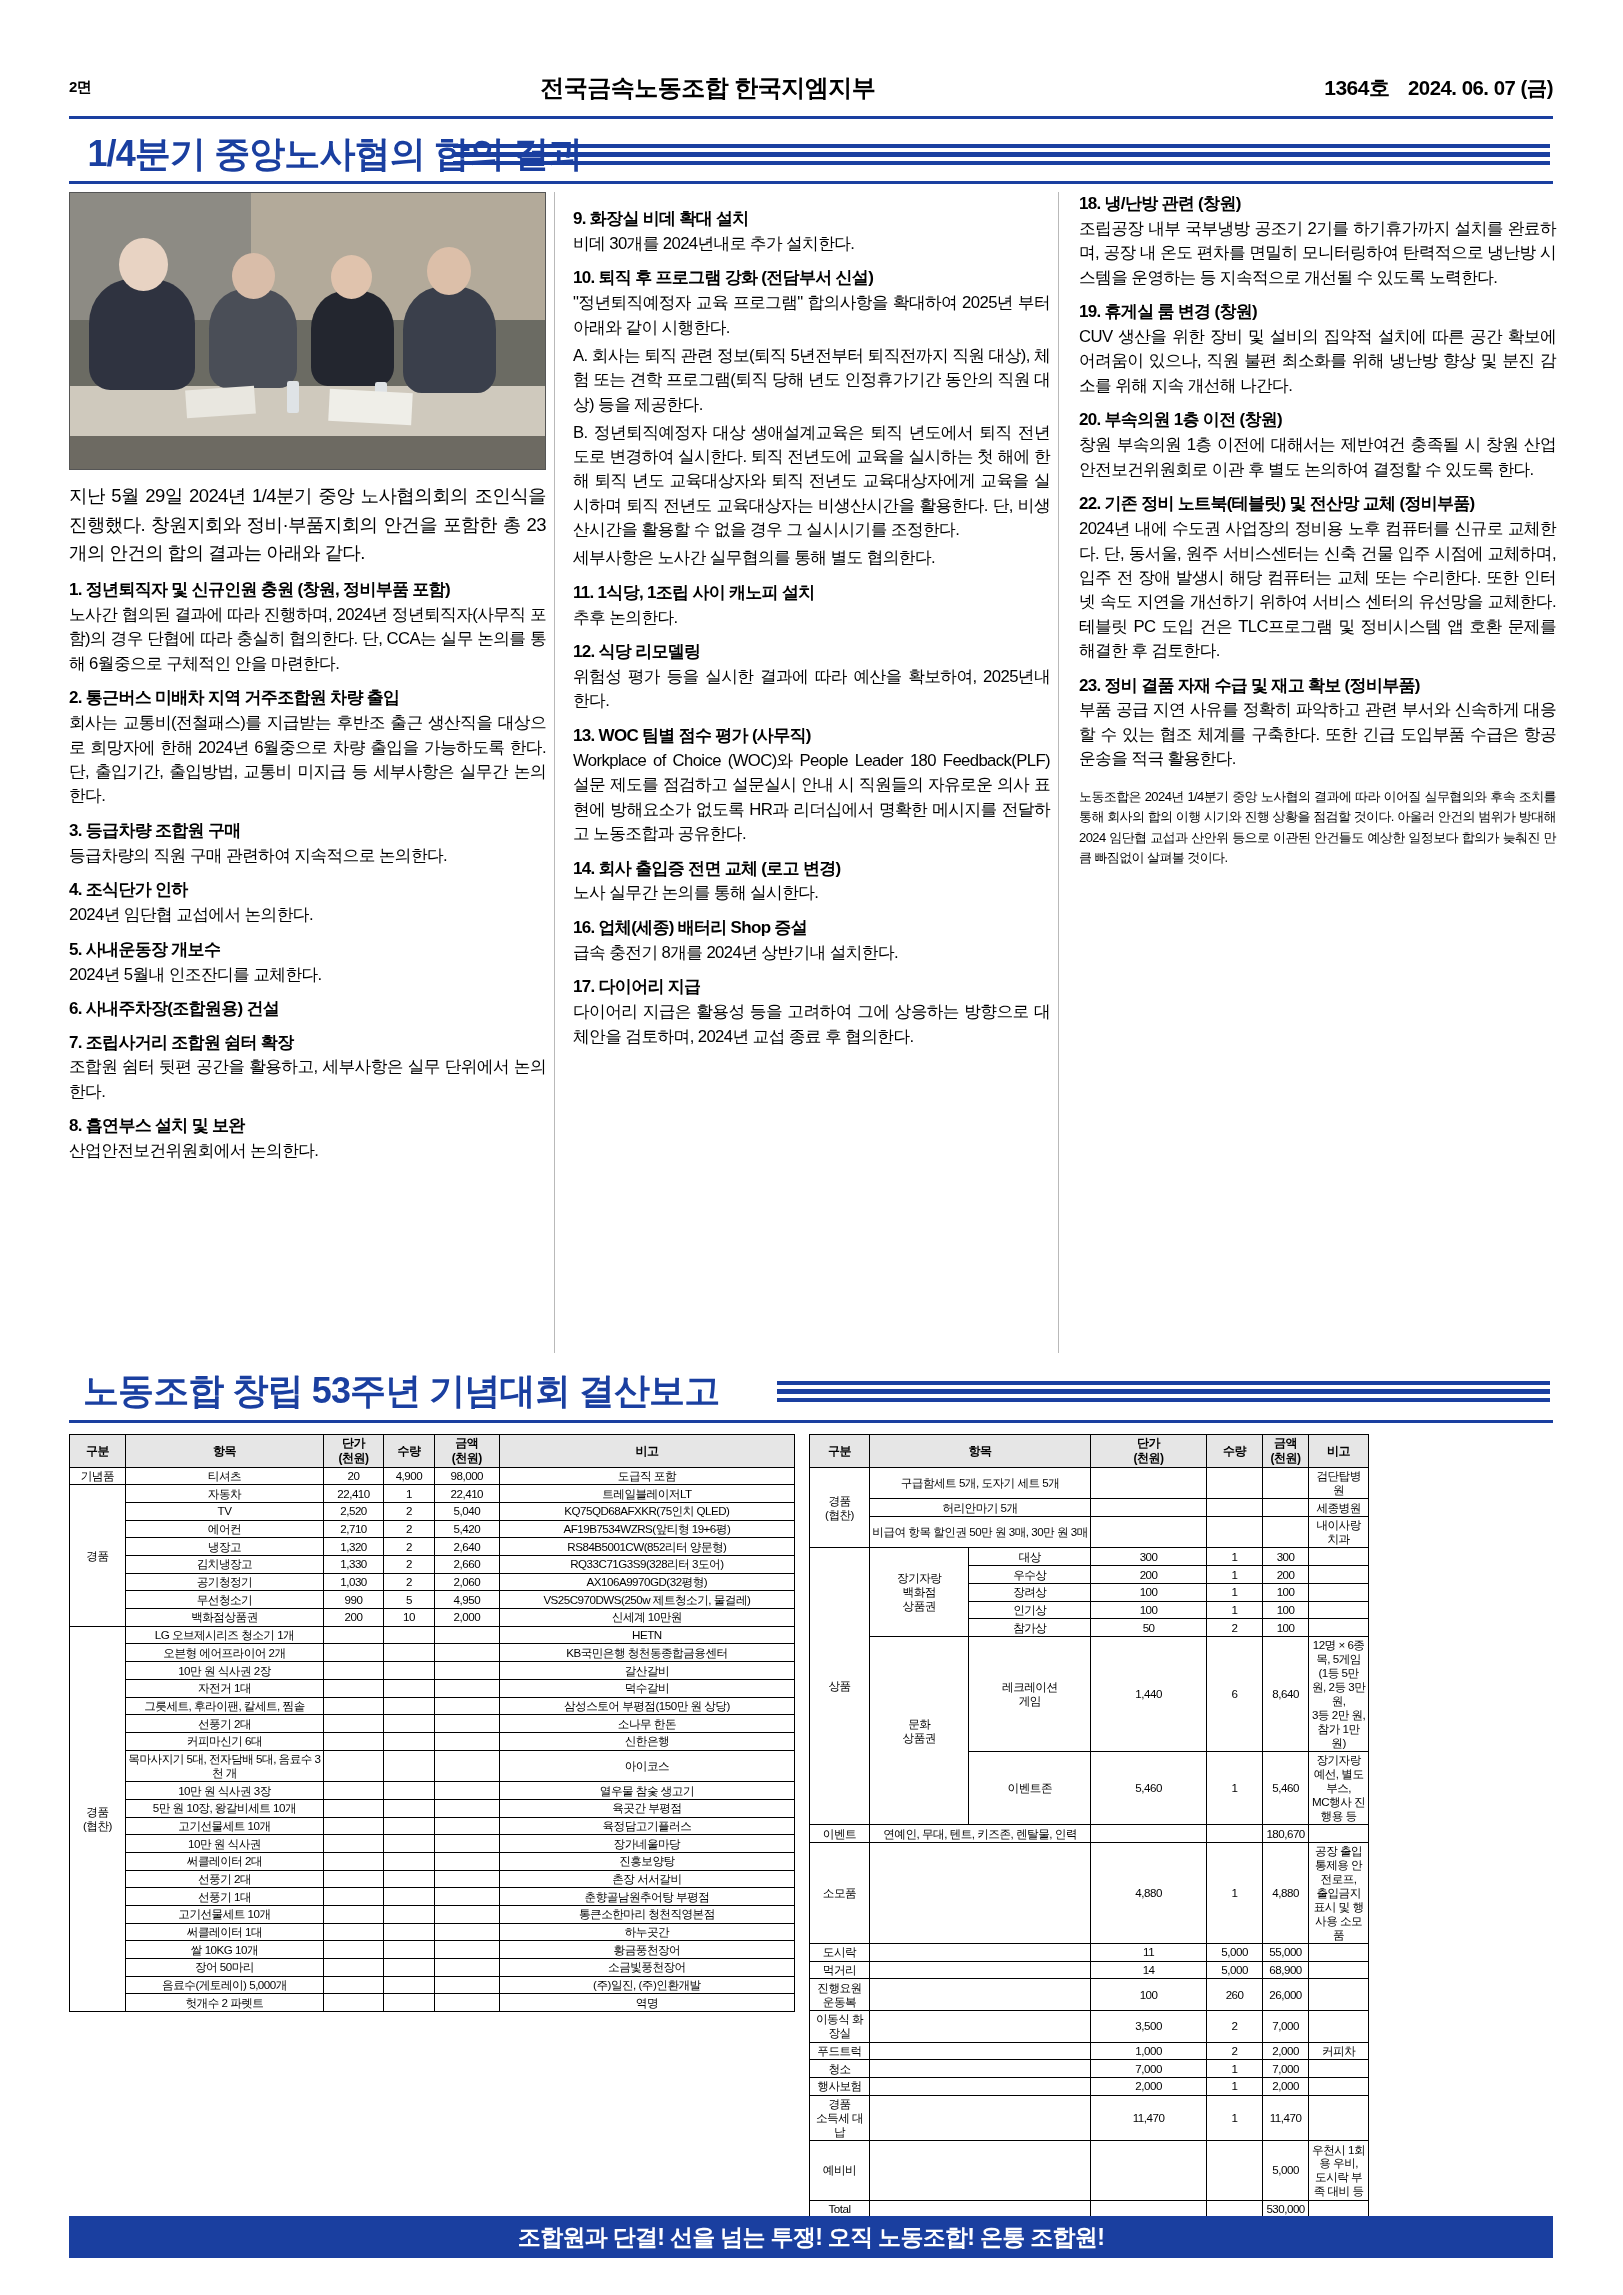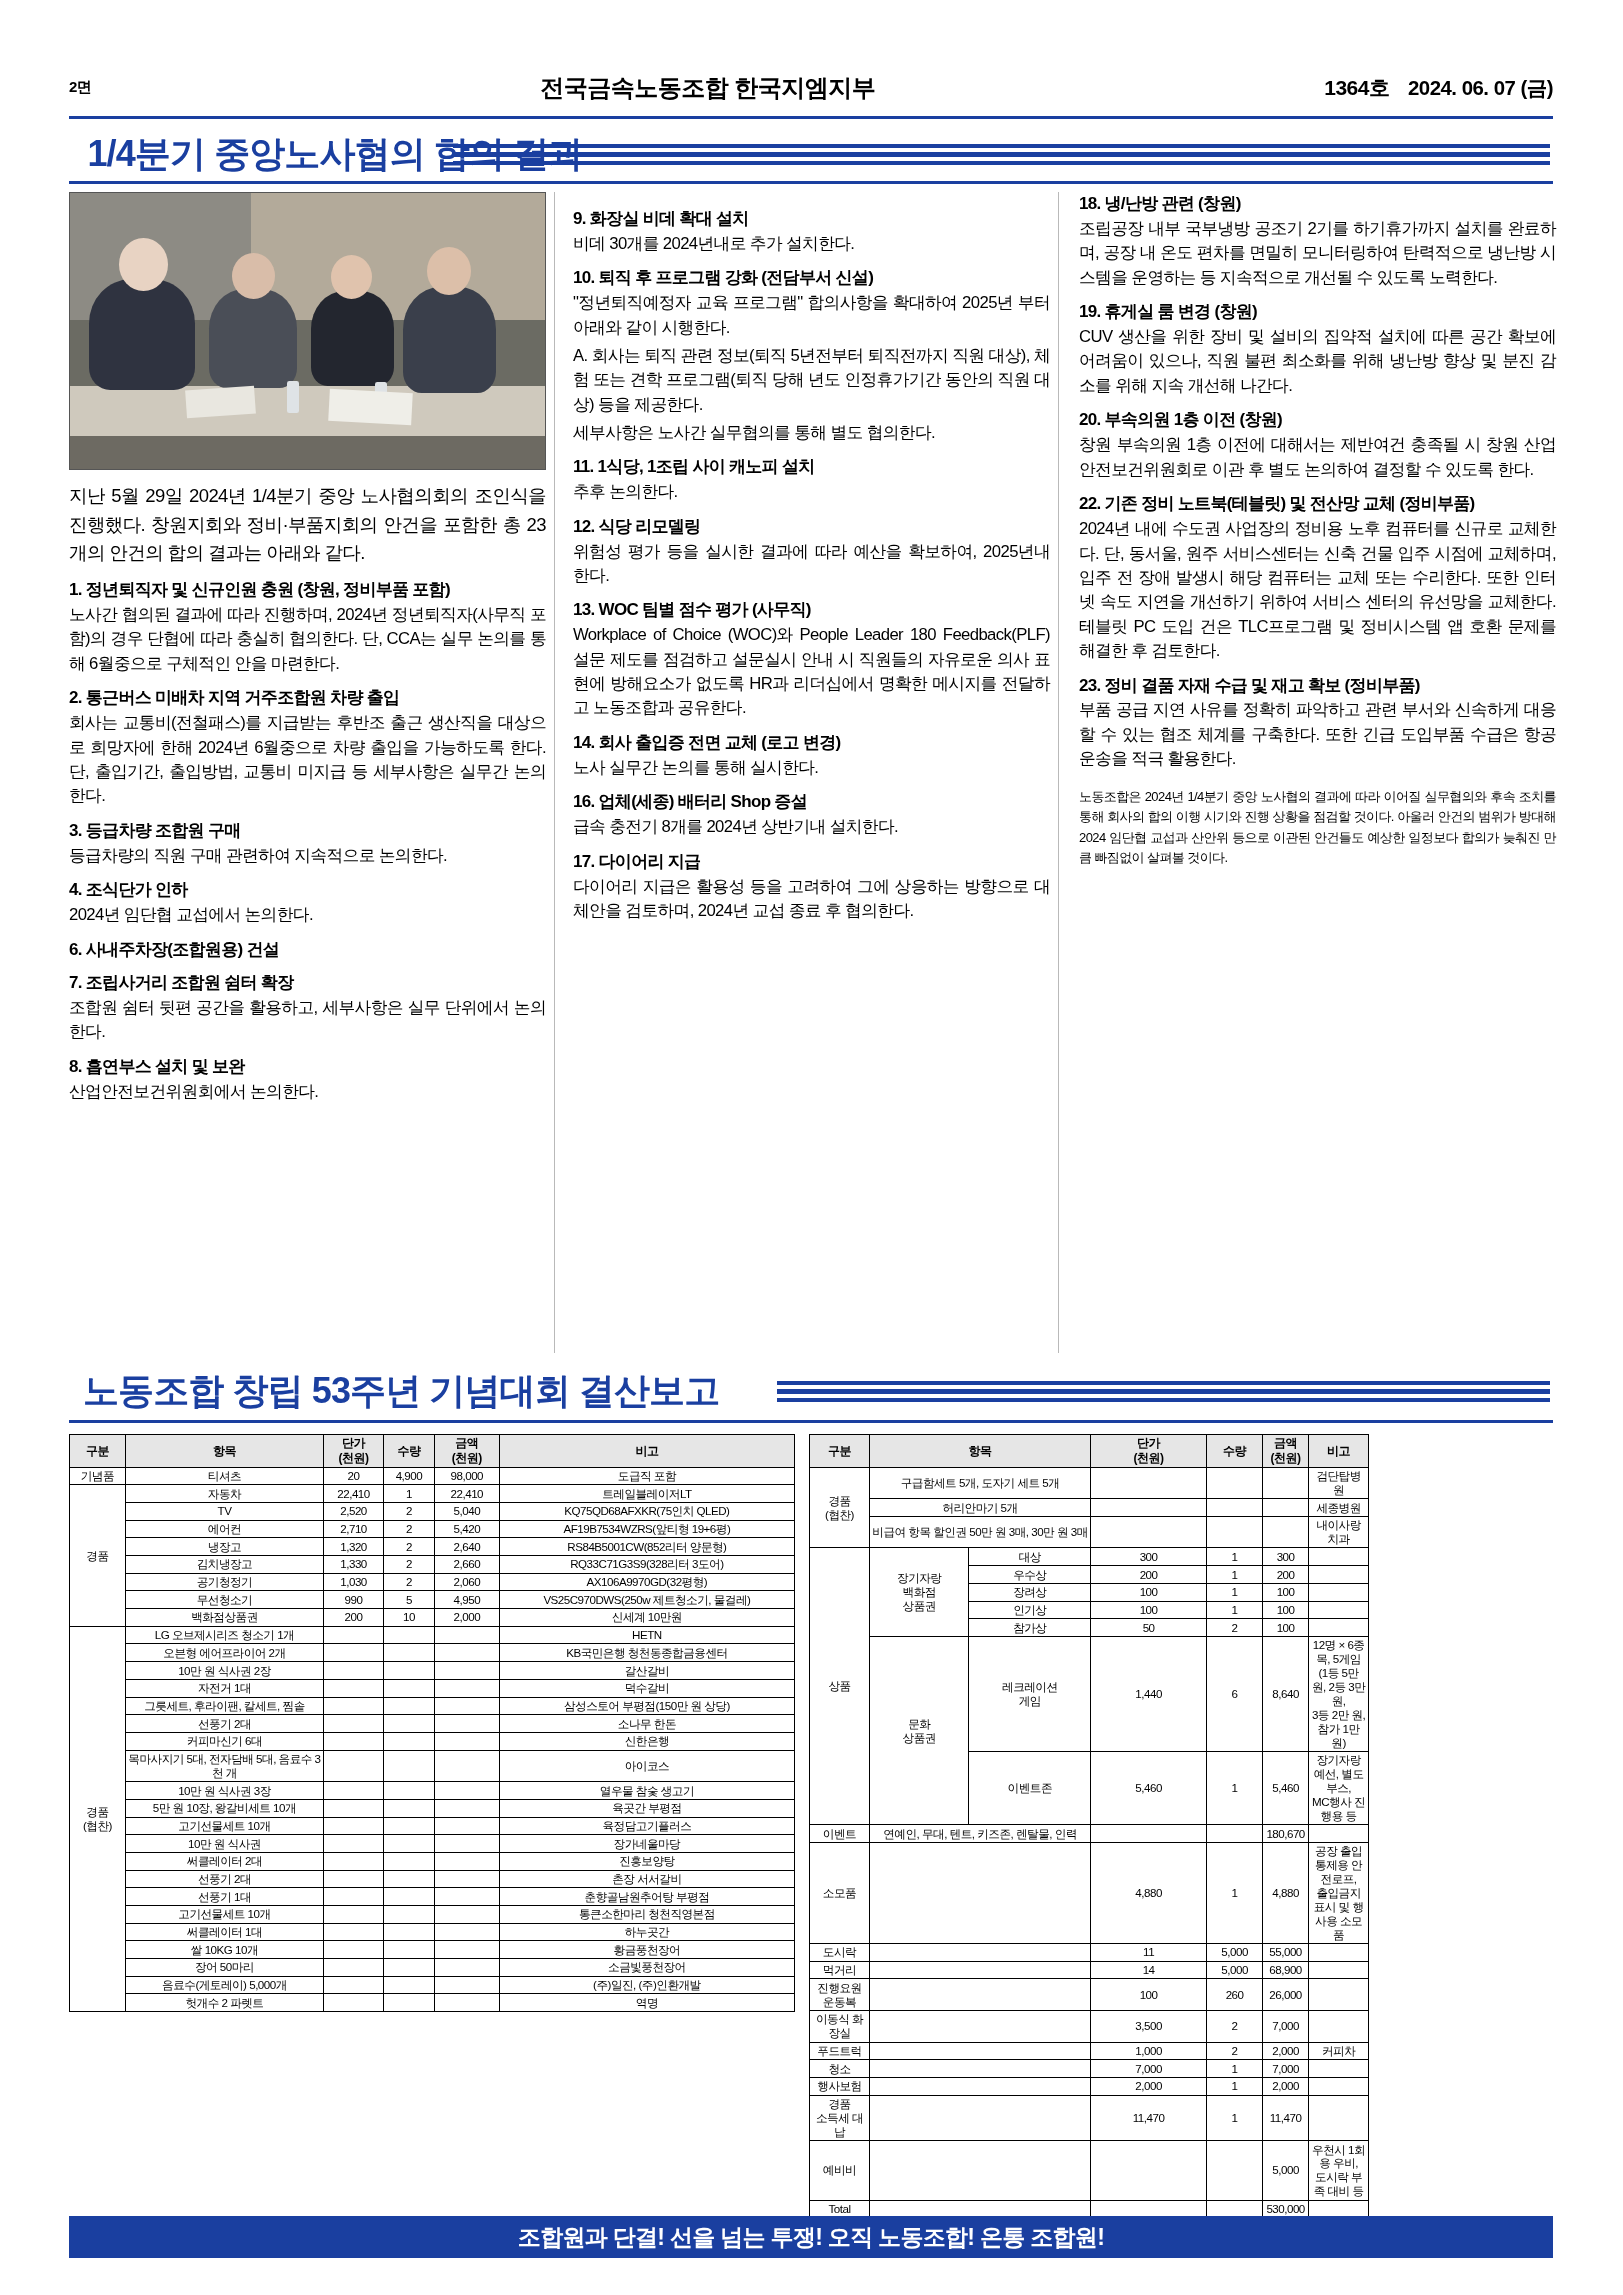--- a/index.html
+++ b/index.html
@@ -152,20 +152,24 @@
       </div>
       <div class="item">
         <h4>3. 등급차량 조합원 구매</h4>
         <p>등급차량의 직원 구매 관련하여 지속적으로 논의한다.</p>
       </div>
       <div class="item">
         <h4>4. 조식단가 인하</h4>
         <p>2024년 임단협 교섭에서 논의한다.</p>
       </div>
       <div class="item">
+        <h4>5. 사내운동장 개보수</h4>
+        <p>2024년 5월내 인조잔디를 교체한다.</p>
+      </div>
+      <div class="item">
         <h4>6. 사내주차장(조합원용) 건설</h4>
       </div>
       <div class="item">
         <h4>7. 조립사거리 조합원 쉼터 확장</h4>
         <p>조합원 쉼터 뒷편 공간을 활용하고, 세부사항은 실무 단위에서 논의한다.</p>
       </div>
       <div class="item">
         <h4>8. 흡연부스 설치 및 보완</h4>
         <p>산업안전보건위원회에서 논의한다.</p>
       </div>
@@ -173,20 +177,21 @@
 
     <div class="col col2">
       <div class="item" style="margin-top:0">
         <h4>9. 화장실 비데 확대 설치</h4>
         <p>비데 30개를 2024년내로 추가 설치한다.</p>
       </div>
       <div class="item">
         <h4>10. 퇴직 후 프로그램 강화 (전담부서 신설)</h4>
         <p>"정년퇴직예정자 교육 프로그램" 합의사항을 확대하여 2025년 부터 아래와 같이 시행한다.</p>
         <p>A. 회사는 퇴직 관련 정보(퇴직 5년전부터 퇴직전까지 직원 대상), 체험 또는 견학 프로그램(퇴직 당해 년도 인정휴가기간 동안의 직원 대상) 등을 제공한다.</p>
+        <p>B. 정년퇴직예정자 대상 생애설계교육은 퇴직 년도에서 퇴직 전년도로 변경하여 실시한다. 퇴직 전년도에 교육을 실시하는 첫 해에 한해 퇴직 년도 교육대상자와 퇴직 전년도 교육대상자에게 교육을 실시하며 퇴직 전년도 교육대상자는 비생산시간을 활용한다. 단, 비생산시간을 활용할 수 없을 경우 그 실시시기를 조정한다.</p>
         <p>세부사항은 노사간 실무협의를 통해 별도 협의한다.</p>
       </div>
       <div class="item">
         <h4>11. 1식당, 1조립 사이 캐노피 설치</h4>
         <p>추후 논의한다.</p>
       </div>
       <div class="item">
         <h4>12. 식당 리모델링</h4>
         <p>위험성 평가 등을 실시한 결과에 따라 예산을 확보하여, 2025년내 한다.</p>
       </div>

